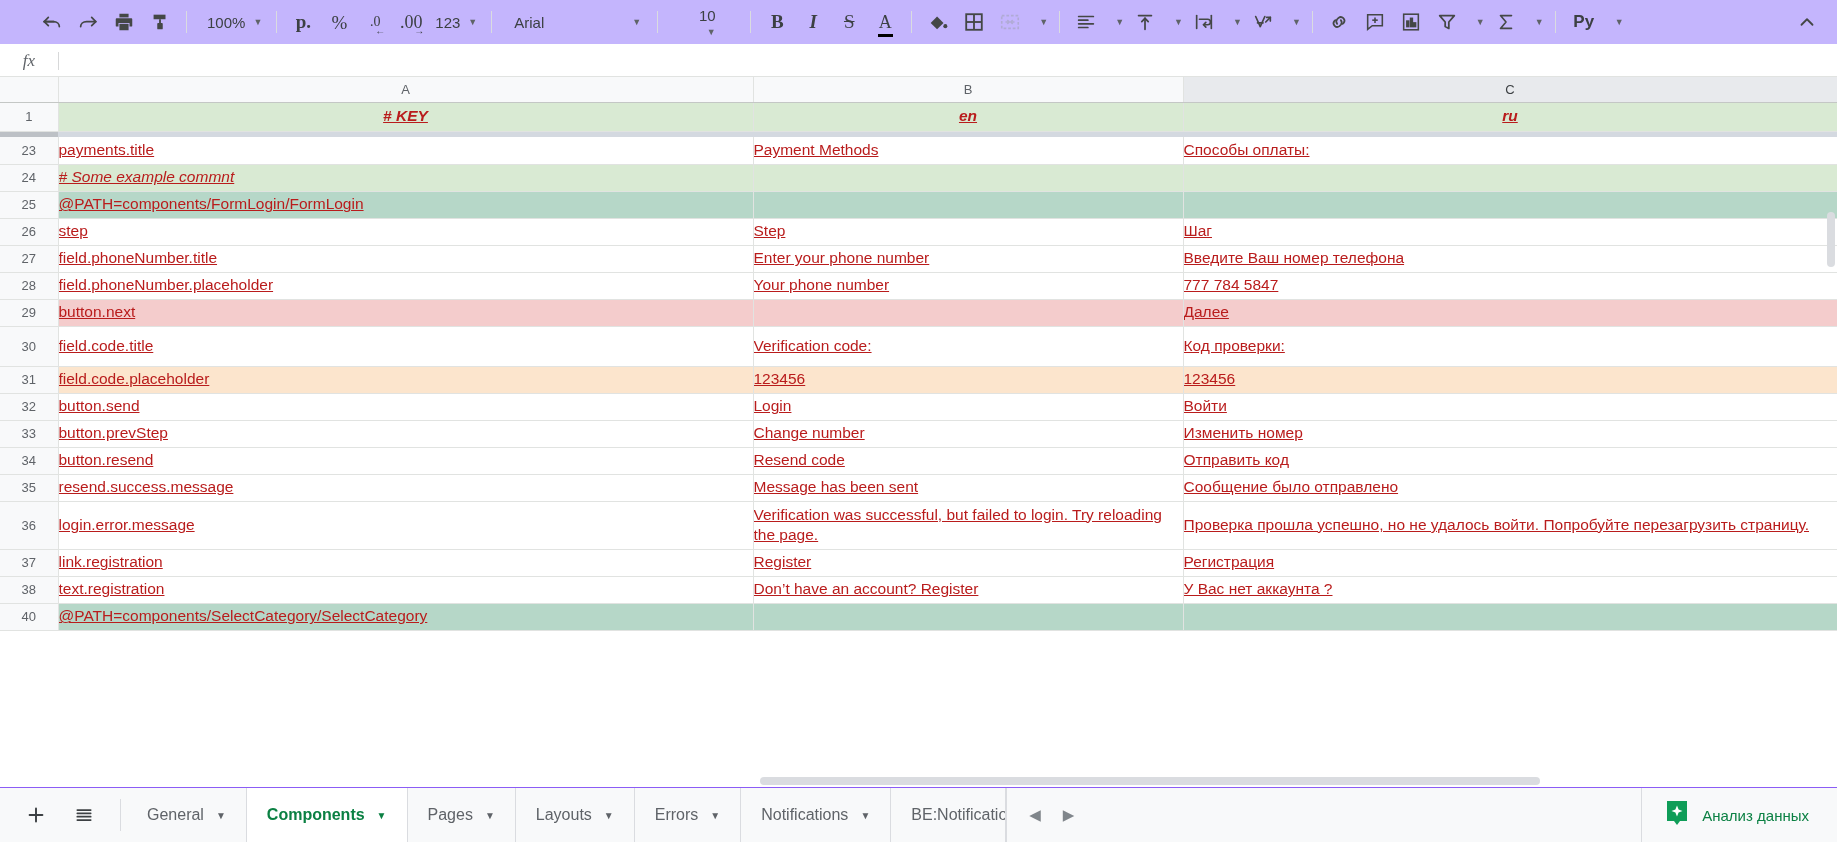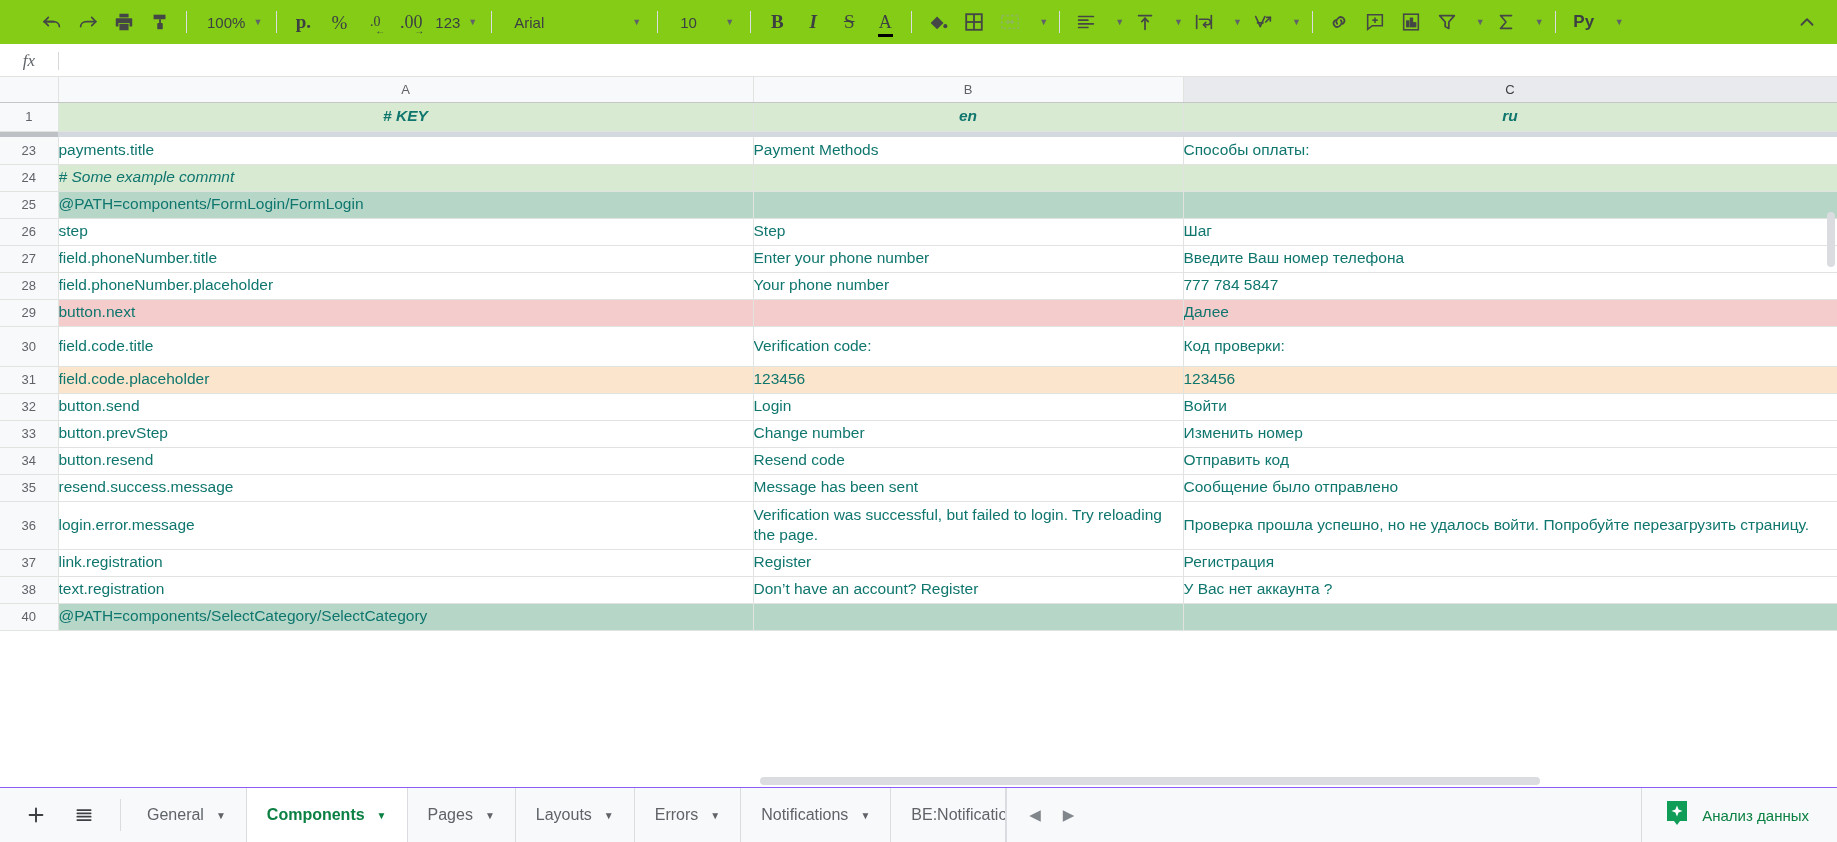--- a/index.html
+++ b/index.html
@@ -8,21 +8,21 @@
     font-family: "Liberation Sans", sans-serif;
     background: #ffffff;
     overflow: hidden;
   }
   .app { width: 1837px; height: 842px; display: flex; flex-direction: column; background:#fff; }
 
   
   .toolbar {
     height: 45px; min-height:45px;
     display: flex; align-items: center;
-    background: #84cc16;
+    background: #c4b5fd;
     padding-left: 34px;
     border-bottom: 1px solid #ffffff;
     position: relative;
   }
   .tb-btn {
     height: 30px; min-width: 30px;
     display: flex; align-items: center; justify-content: center;
     color: #444746; border-radius: 4px; margin: 0 3px;
     font-size: 15px; cursor: pointer; user-select:none;
   }
@@ -34,21 +34,21 @@
   .caret { margin-left:8px; font-size:9px; color:#5f6368; line-height:1; }
   .tb-num { font-size:15px; color:#3c4043; font-weight:400;}
   .fontbox {
     display:flex; align-items:center; justify-content:space-between;
     width:145px; height:30px; padding:0 8px 0 10px; margin-left:4px;
     border-radius:4px; cursor:pointer; font-size:15px; color:#3c4043;
   }
   .sizebox {
     display:flex; align-items:center; justify-content:space-between;
     width:72px; height:30px; padding:0 8px 0 10px; margin-left:4px;
-    border-radius:4px; cursor:pointer; font-size:15px; color:#3c4043;
+    border-radius:4px; cursor:pointer; font-size:15px; color:#3c4043;flex-direction:column;
   }
   .ico { width:22px; height:22px; display:block; }
   .ico svg { width:22px; height:22px; display:block; }
   .gl { font-size:19px; line-height:1; color:#3c4043; font-family:"Liberation Serif", serif; }
   .bold-g{ font-weight:bold; font-size:19px; color:#3c4043; font-family:"Liberation Serif",serif;}
   .ital-g{ font-style:italic; font-weight:bold; font-size:19px; color:#3c4043; font-family:"Liberation Serif",serif;}
   .strike-g{ text-decoration:line-through; font-size:19px; color:#3c4043; font-family:"Liberation Serif",serif;}
   .underA{ position:relative; font-size:18px; color:#3c4043; font-family:"Liberation Serif",serif; }
   .underA::after{ content:""; position:absolute; left:-1px; right:-1px; bottom:-4px; height:3px; background:#000; }
   .collapse-btn{ position:absolute; right:12px; }
@@ -86,23 +86,23 @@
 
   
   td.rh{
     background:#f8f9fa; border-right:1px solid #e1e3e1; border-bottom:1px solid #e1e3e1;
     color:#5f6368; font-size:13px; text-align:center; vertical-align:middle;
     width:58px; user-select:none;
   }
 
   td.cell{
     border-right:1px solid #e1e3e1; border-bottom:1px solid #e1e3e1;
-    font-size:15.5px; color:#0f766e; vertical-align:middle;
+    font-size:15.5px; color:#b91c1c; vertical-align:middle;
     padding:2px 6px 2px 6px; overflow:hidden; white-space:nowrap;
-    font-family:"Liberation Sans", sans-serif; line-height:1.3;
+    font-family:"Liberation Sans", sans-serif; line-height:1.3;text-decoration:underline;
   }
   td.cell.wrap{ white-space:normal; }
   td.cell.ctr{ text-align:center; font-weight:bold; font-style:italic; }
 
   
   tr.freeze-sep td{ height:6px; padding:0; border:none; background:#fff; }
   tr.freeze-sep td.fz{ background:#d4d9e0; }
   tr.freeze-sep td.fzl{ background:#bdc1c6; }
 
   .selcell{ position:relative; }

